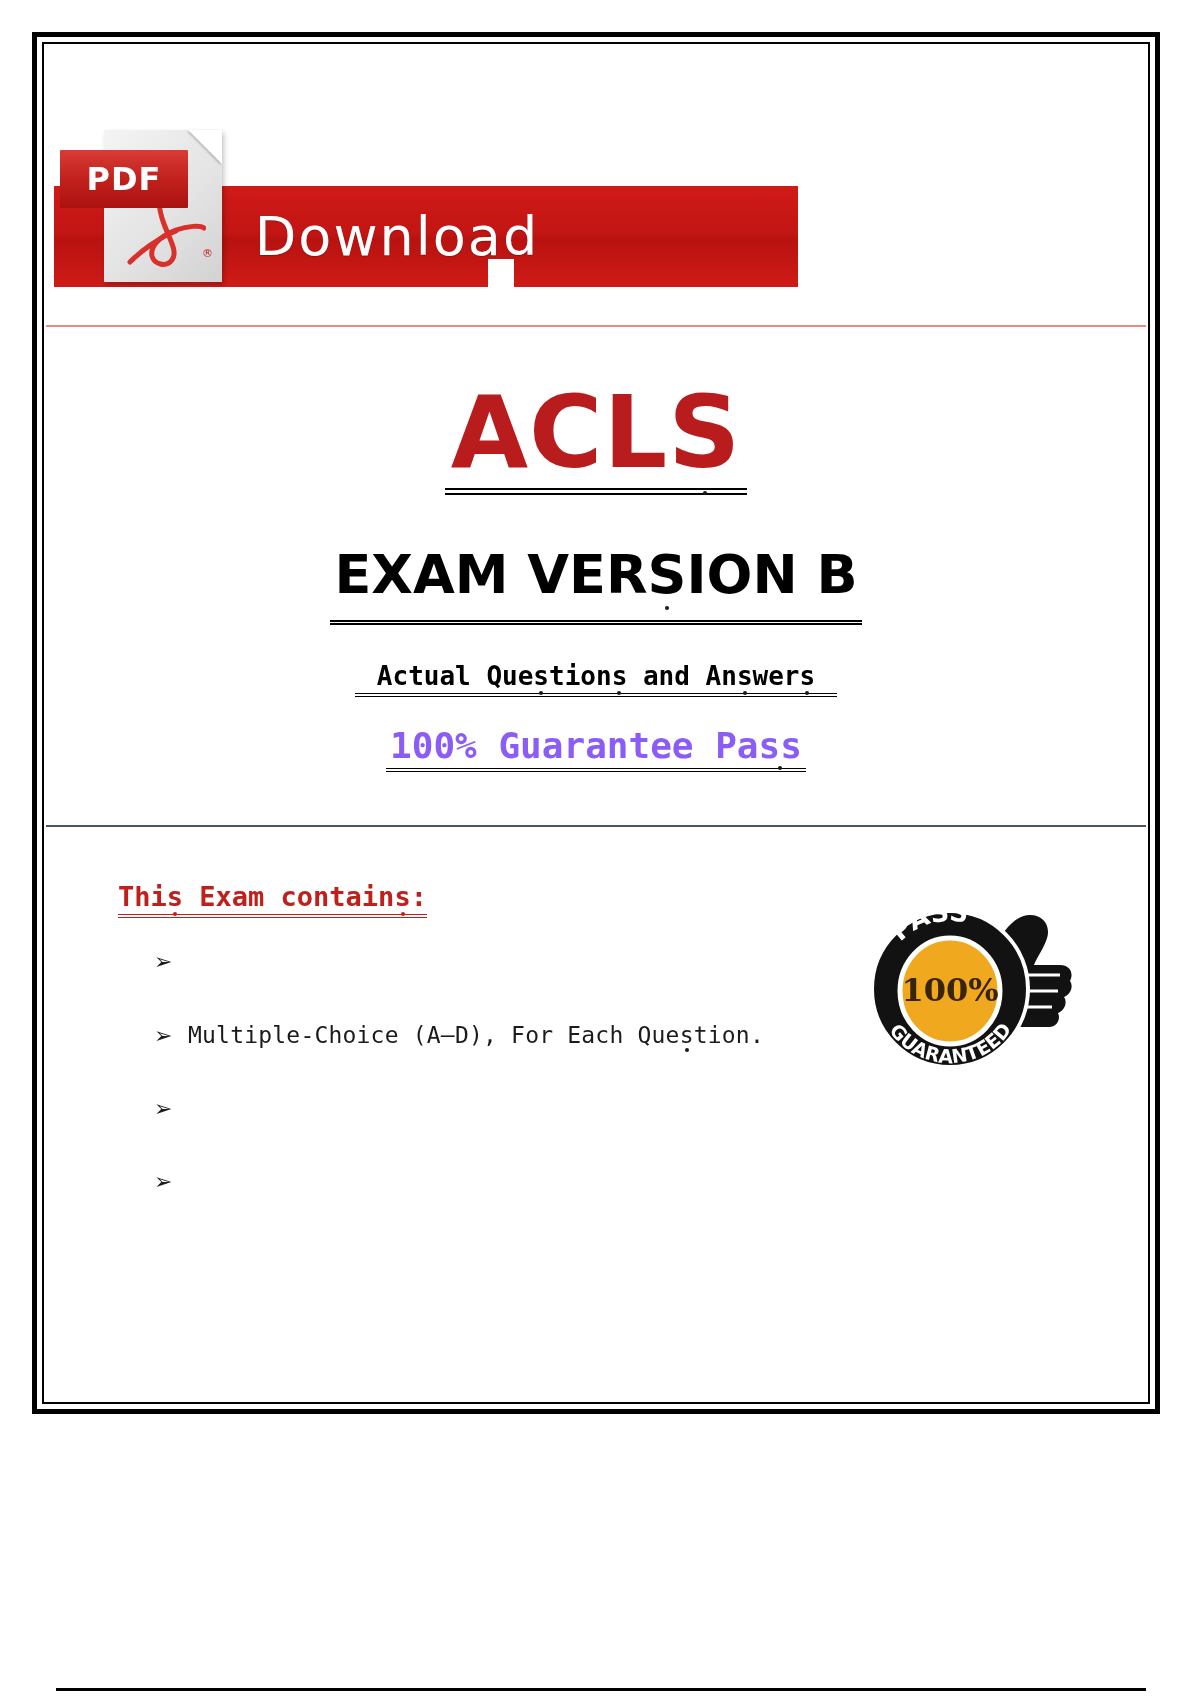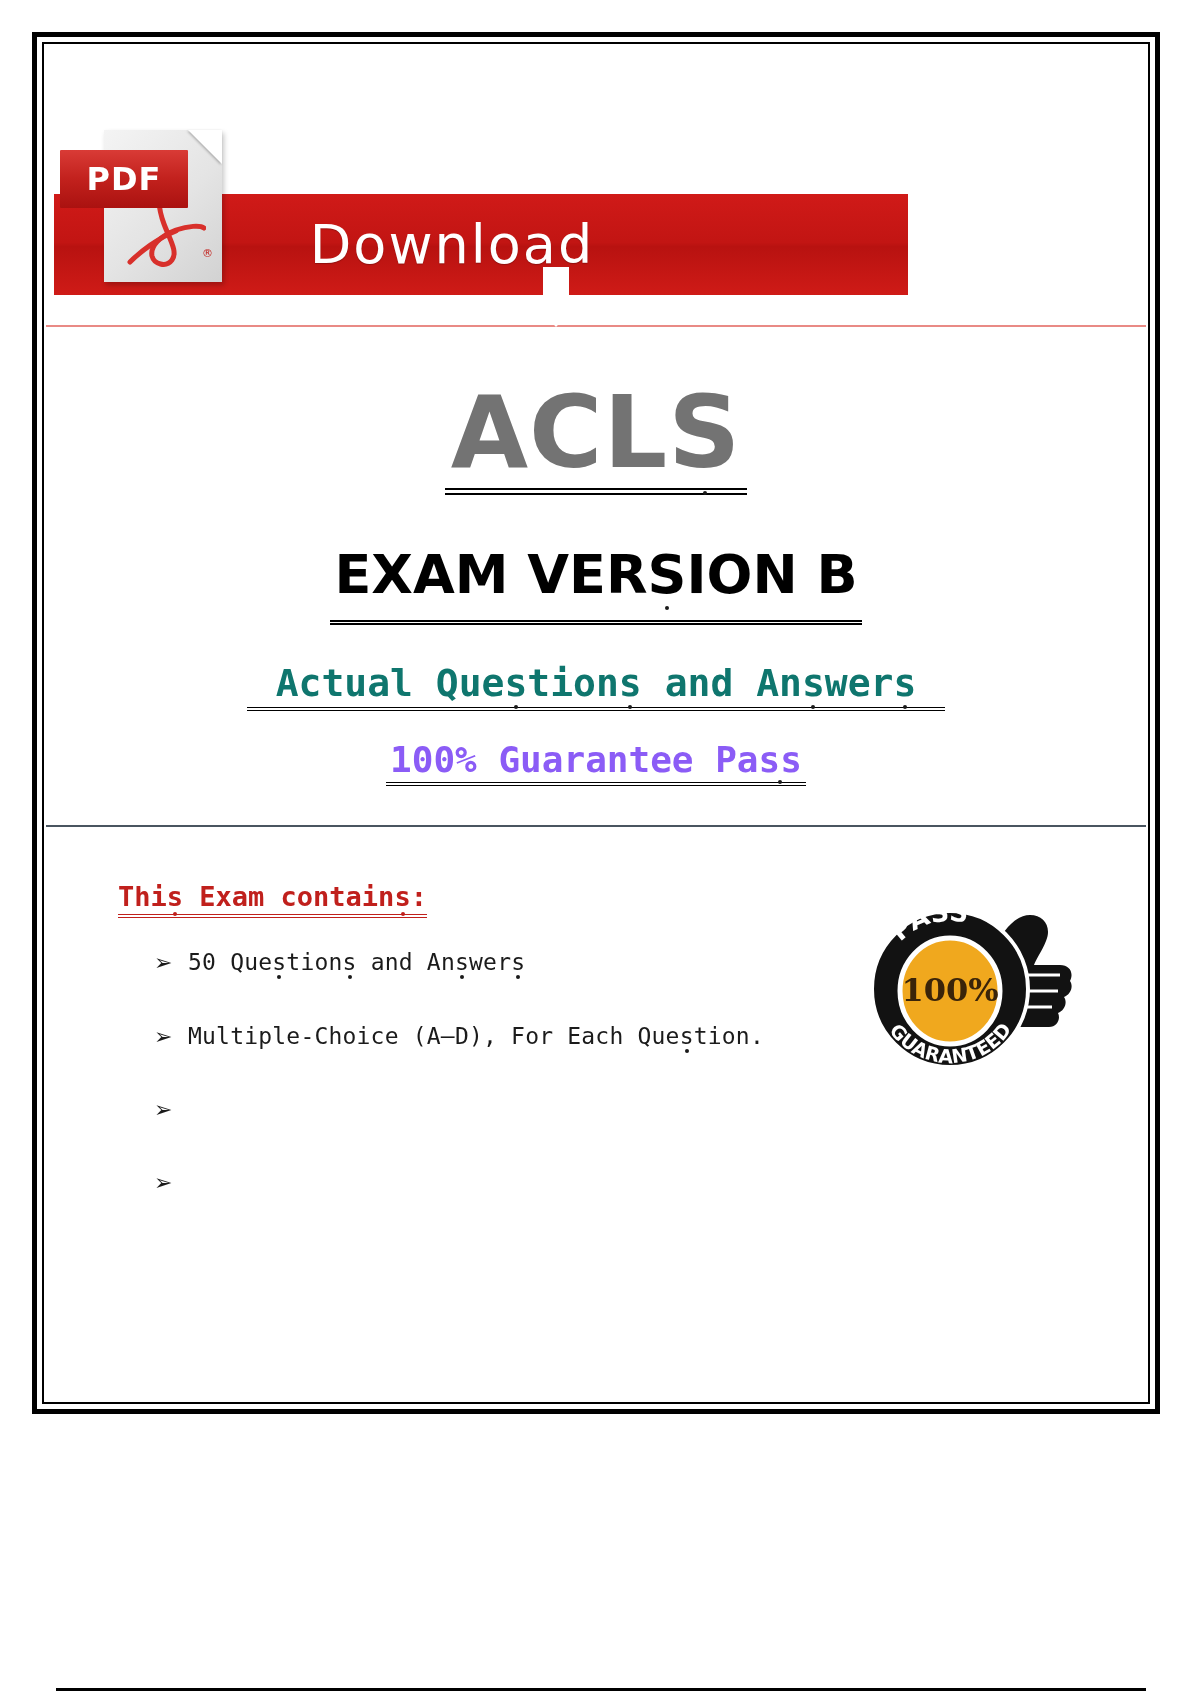--- a/index.html
+++ b/index.html
@@ -50,22 +50,22 @@
   
   .banner-section {
     position: relative;
     height: 281px;
     border-bottom: 2px solid #e98a85;
     box-sizing: border-box;
   }
   .download-bar {
     position: absolute;
     left: 8px;
-    top: 148px;
-    width: 854px;
+    top: 140px;
+    width: 744px;
     height: 101px;
     background: linear-gradient(to bottom, #d01a18 0%, #c21513 48%, #b81210 52%, #cf1b17 100%);
     display: flex;
     align-items: center;
     justify-content: center;
     text-align: center;
   }
   .download-label {
     color: #ffffff;
     font-family: "DejaVu Sans", "Liberation Sans", sans-serif;
@@ -161,43 +161,43 @@
     border-bottom: 2px solid #4a5560;
     box-sizing: border-box;
     text-align: center;
     padding-top: 54px;
   }
   .title-acls {
     font-family: "DejaVu Sans", "Liberation Sans", sans-serif;
     font-weight: bold;
     font-size: 100px;
     line-height: 1.04;
-    color: #737373;
+    color: #b91c1c;
     letter-spacing: 1px;
     border-bottom: 7px double #000000;
     display: inline-block;
     padding: 0 6px 3px 6px;
     position: relative;
   }
   .title-version {
     font-family: "DejaVu Sans", "Liberation Sans", sans-serif;
     font-weight: bold;
     font-size: 54px;
     color: #000000;
     display: inline-block;
     border-bottom: 5px double #000000;
     padding: 0 4px 14px 4px;
     margin-top: 48px;
     position: relative;
   }
   .title-sub1 {
     font-family: "DejaVu Sans Mono", "Liberation Mono", monospace;
     font-weight: bold;
-    font-size: 38px;
-    color: #0f766e;
+    font-size: 26px;
+    color: #000000;
     display: inline-block;
     border-bottom: 4px double #000000;
     padding: 0 6px 2px 6px;
     margin-top: 36px;
     position: relative;
   }
   .title-sub2 {
     font-family: "DejaVu Sans Mono", "Liberation Mono", monospace;
     font-weight: bold;
     font-size: 36px;
@@ -338,21 +338,20 @@
       </div>
 
       <div class="list-section">
 
         <div class="contains-heading">Thi<span class="sp">s</span> Exam contain<span class="sp">s</span>:</div>
 
         <div class="bullet-list">
 
           <div class="bullet-row">
             <span class="bullet-glyph">➢</span>
-            <span class="bullet-text">50 Que<span class="sp">s</span>tion<span class="sp">s</span> and An<span class="sp">s</span>wer<span class="sp">s</span></span>
           </div>
 
           <div class="bullet-row">
             <span class="bullet-glyph">➢</span>
             <span class="bullet-text">Multiple-Choice (A–D), For Each Que<span class="sp">s</span>tion.</span>
           </div>
 
           <div class="bullet-row">
             <span class="bullet-glyph">➢</span>
           </div>

